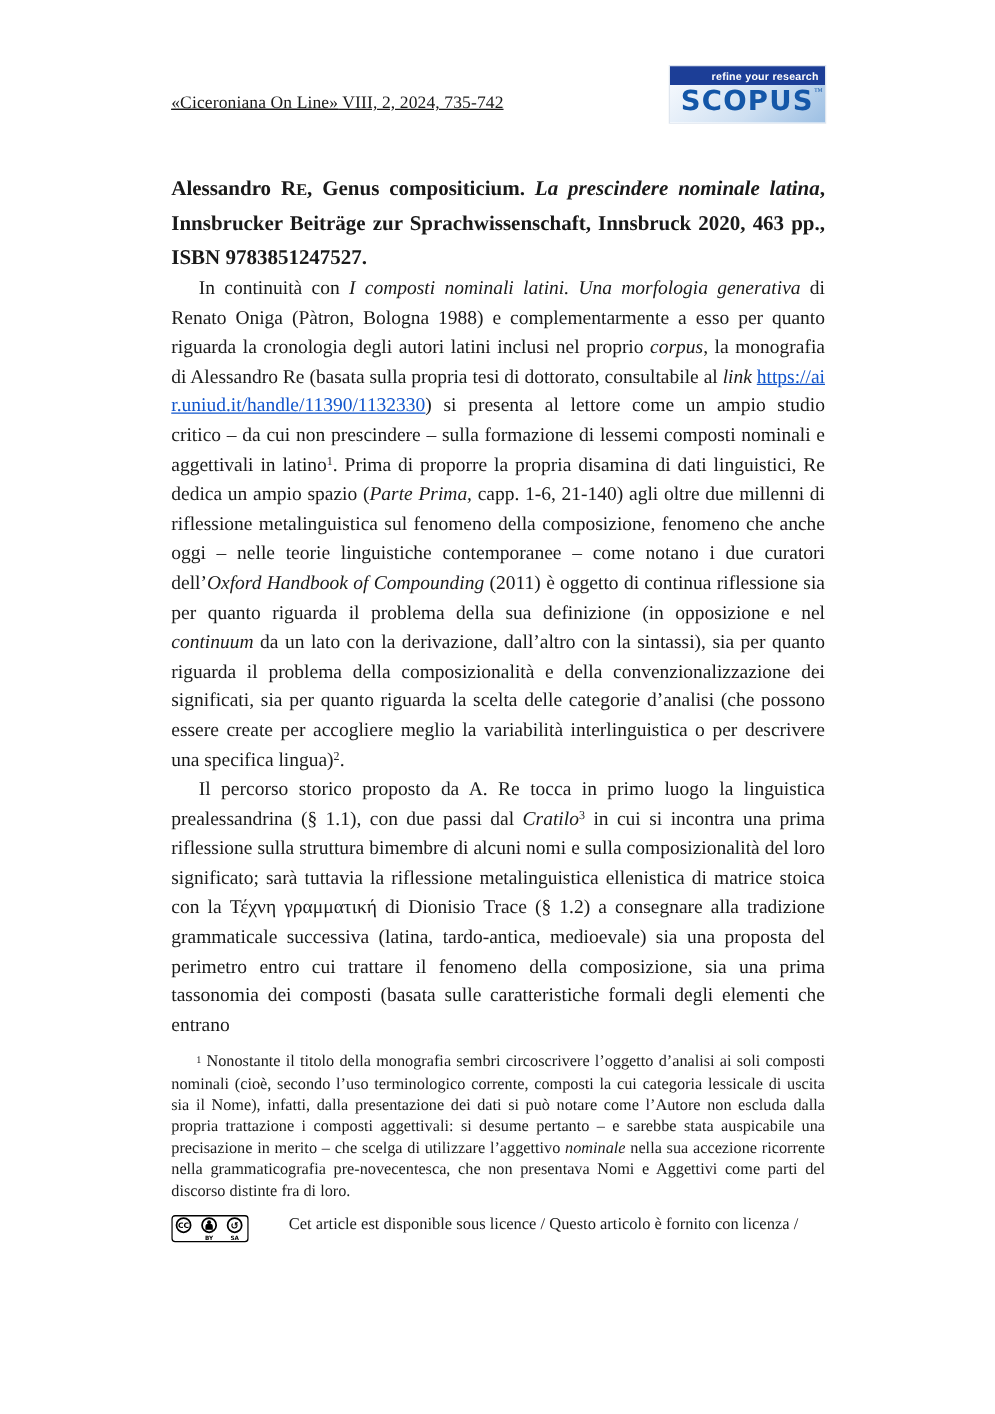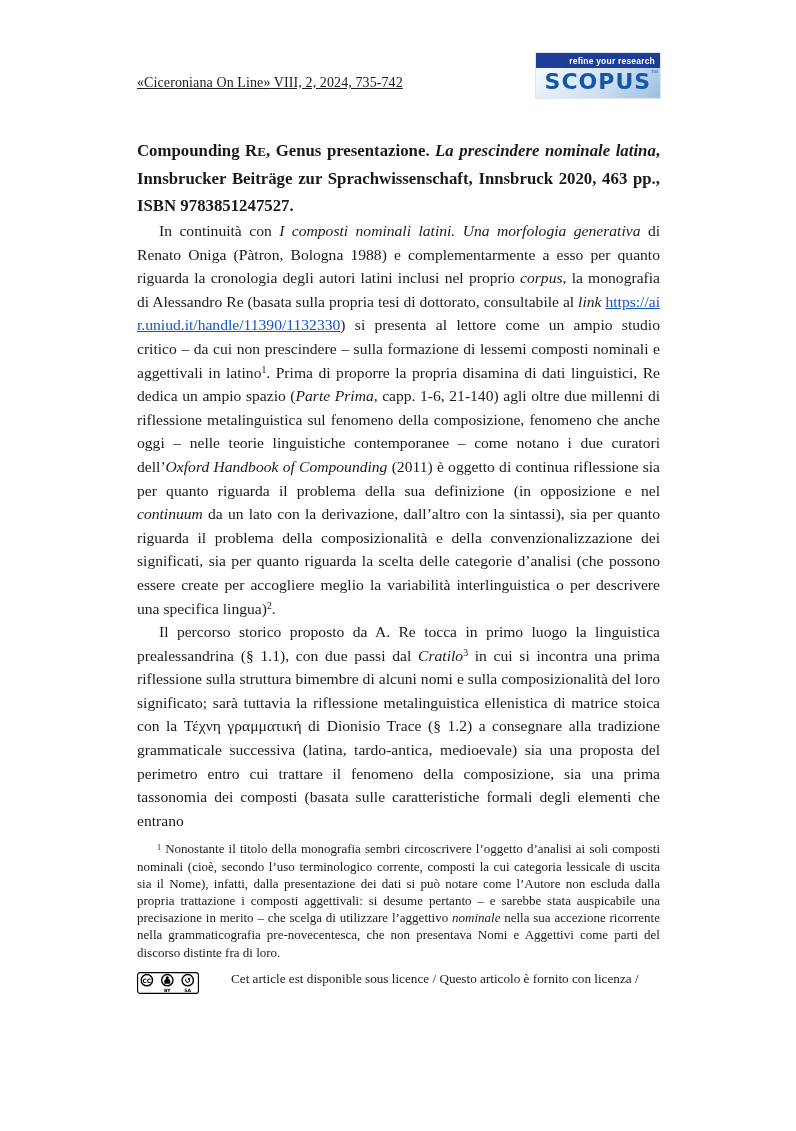--- a/index.html
+++ b/index.html
@@ -51,21 +51,21 @@
       <a class="journal-link">«Ciceroniana On Line»</a><span> VIII, 2, 2024, 735-742</span>
     </div>
     <div class="scopus-logo">
       <div class="scopus-top">refine your research</div>
       <div class="scopus-main">
         <span class="scopus-word">SCOPUS</span><span class="scopus-tm">™</span>
       </div>
     </div>
   </div>
 
-  <h1 class="title"><span>Compounding R</span><span class="sc">E</span><span>, Genus presentazione. </span><span class="italic">La prescindere nominale latina</span><span>, Innsbrucker Beiträge zur Sprachwissenschaft, Innsbruck 2020, 463 pp., ISBN 9783851247527.</span></h1>
+  <h1 class="title"><span>Alessandro R</span><span class="sc">E</span><span>, Genus compositicium. </span><span class="italic">La prescindere nominale latina</span><span>, Innsbrucker Beiträge zur Sprachwissenschaft, Innsbruck 2020, 463 pp., ISBN 9783851247527.</span></h1>
 
   <div class="body-text">
     <p><span>In continuità con </span><span class="italic">I composti nominali latini. Una morfologia generativa</span><span> di Renato Oniga (Pàtron, Bologna 1988) e complementarmente a esso per quanto riguarda la cronologia degli autori latini inclusi nel proprio </span><span class="italic">corpus</span><span>, la monografia di Alessandro Re (basata sulla propria tesi di dottorato, consultabile al </span><span class="italic">link</span><span> </span><a class="doc-link" href="#">https://air.uniud.it/handle/11390/1132330</a><span>) si presenta al lettore come un ampio studio critico – da cui non prescindere – sulla formazione di lessemi composti nominali e aggettivali in latino</span><sup class="fnref">1</sup><span>. Prima di proporre la propria disamina di dati linguistici, Re dedica un ampio spazio (</span><span class="italic">Parte Prima,</span><span> capp. 1-6, 21-140) agli oltre due millenni di riflessione metalinguistica sul fenomeno della composizione, fenomeno che anche oggi – nelle teorie linguistiche contemporanee – come notano i due curatori dell’</span><span class="italic">Oxford Handbook of Compounding</span><span> (2011) è oggetto di continua riflessione sia per quanto riguarda il problema della sua definizione (in opposizione e nel </span><span class="italic">continuum</span><span> da un lato con la derivazione, dall’altro con la sintassi), sia per quanto riguarda il problema della composizionalità e della convenzionalizzazione dei significati, sia per quanto riguarda la scelta delle categorie d’analisi (che possono essere create per accogliere meglio la variabilità interlinguistica o per descrivere una specifica lingua)</span><sup class="fnref">2</sup><span>.</span></p>
     <p><span>Il percorso storico proposto da A. Re tocca in primo luogo la linguistica prealessandrina (§ 1.1), con due passi dal </span><span class="italic">Cratilo</span><sup class="fnref">3</sup><span> in cui si incontra una prima riflessione sulla struttura bimembre di alcuni nomi e sulla composizionalità del loro significato; sarà tuttavia la riflessione metalinguistica ellenistica di matrice stoica con la Τέχνη γραμματική di Dionisio Trace (§ 1.2) a consegnare alla tradizione grammaticale successiva (latina, tardo-antica, medioevale) sia una proposta del perimetro entro cui trattare il fenomeno della composizione, sia una prima tassonomia dei composti (basata sulle caratteristiche formali degli elementi che entrano</span></p>
   </div>
 
   <div class="footnotes">
     <p><sup class="fnref">1</sup><span> Nonostante il titolo della monografia sembri circoscrivere l’oggetto d’analisi ai soli composti nominali (cioè, secondo l’uso terminologico corrente, composti la cui categoria lessicale di uscita sia il Nome), infatti, dalla presentazione dei dati si può notare come l’Autore non escluda dalla propria trattazione i composti aggettivali: si desume pertanto – e sarebbe stata auspicabile una precisazione in merito – che scelga di utilizzare l’aggettivo </span><span class="italic">nominale</span><span> nella sua accezione ricorrente nella grammaticografia pre-novecentesca, che non presentava Nomi e Aggettivi come parti del discorso distinte fra di loro.</span></p>
   </div>
 

